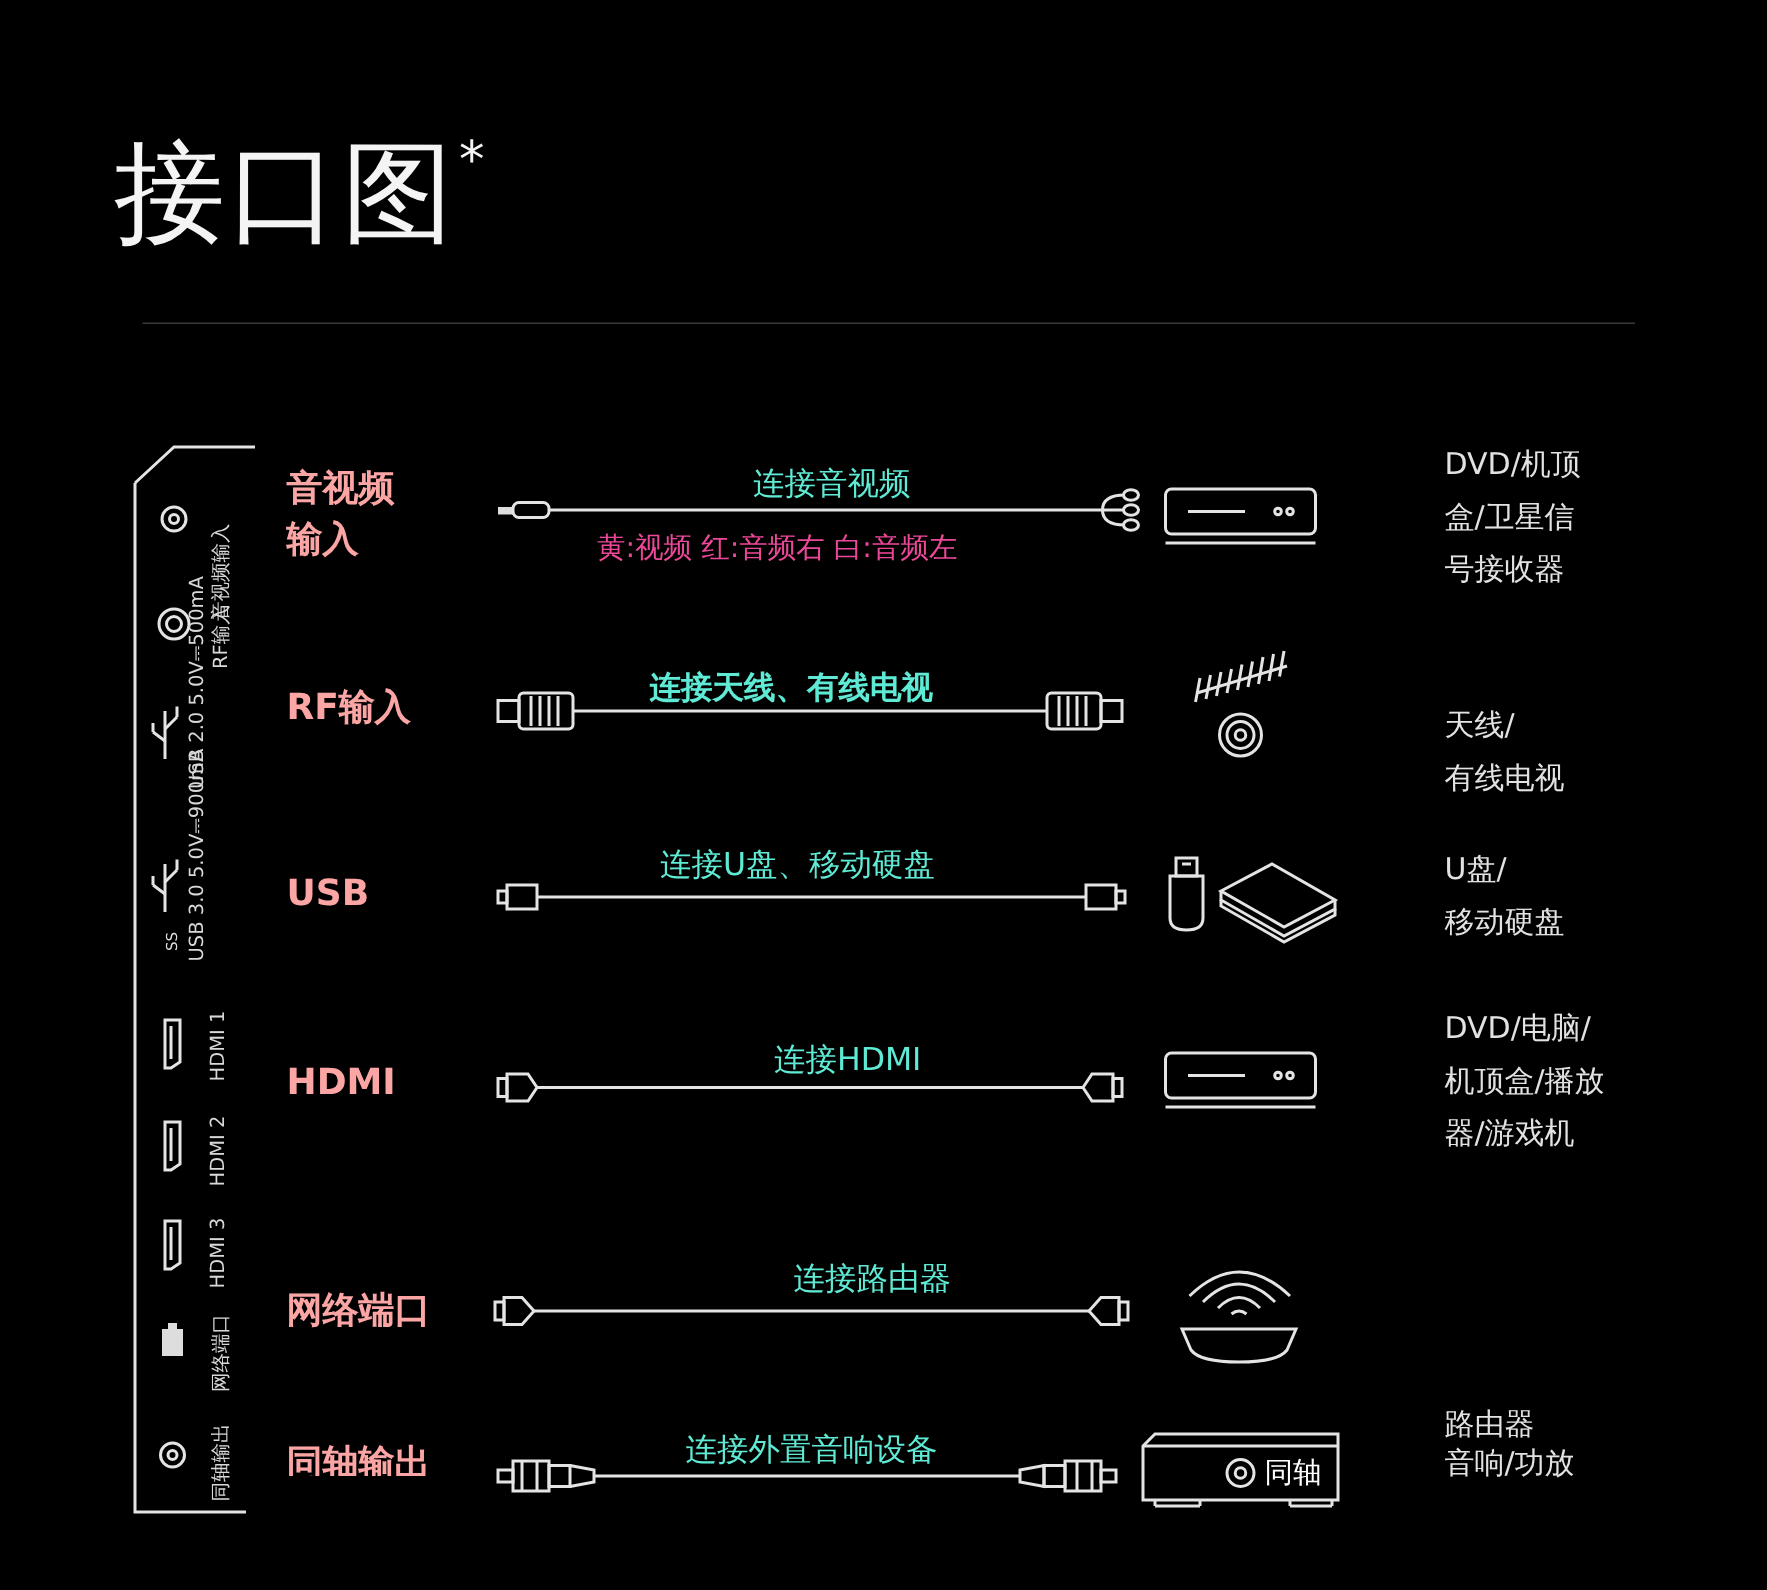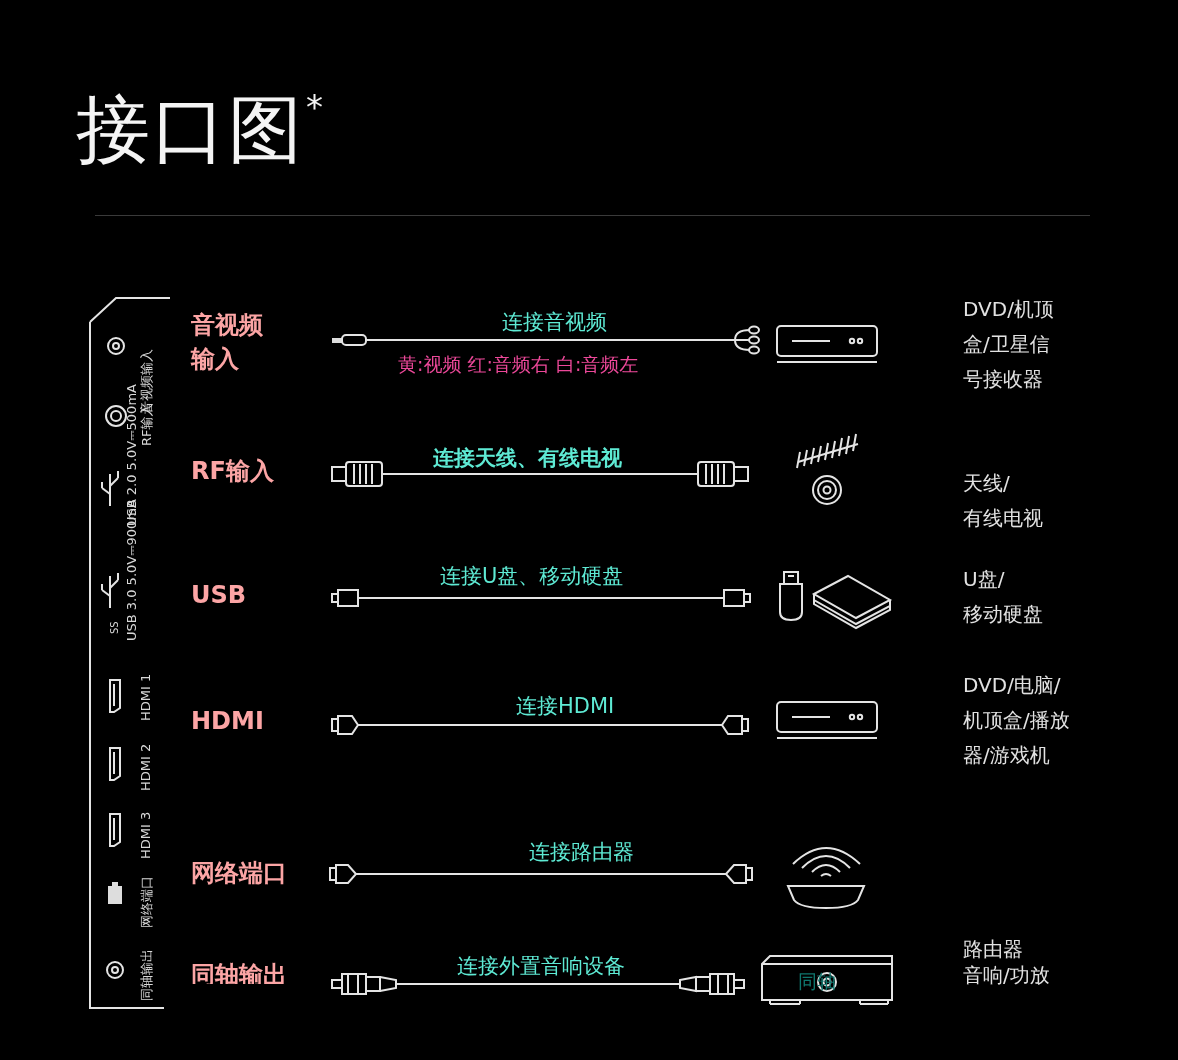--- a/index.html
+++ b/index.html
@@ -231,14 +231,14 @@
     <line x1="440" y1="50" x2="440" y2="54"></line>
       <line x1="470" y1="50" x2="470" y2="54"></line>
       <line x1="440" y1="54" x2="470" y2="54"></line>
     <line x1="530" y1="50" x2="530" y2="54"></line>
       <line x1="558" y1="50" x2="558" y2="54"></line>
       <line x1="530" y1="54" x2="558" y2="54"></line>
     <circle cx="497" cy="32" r="9"></circle>
       <circle cx="497" cy="32" r="3.5"></circle>
   </g>
 </svg>
-<div style="position:absolute;left:798px;top:969px;font-size:19px;color:#0f766e;">同轴</div>
+<div style="position:absolute;left:843px;top:969px;font-size:19px;color:#ffffff;">同轴</div>
 <div class="device-text" style="top:958px;">音响/功放</div>
 
 </body></html>

